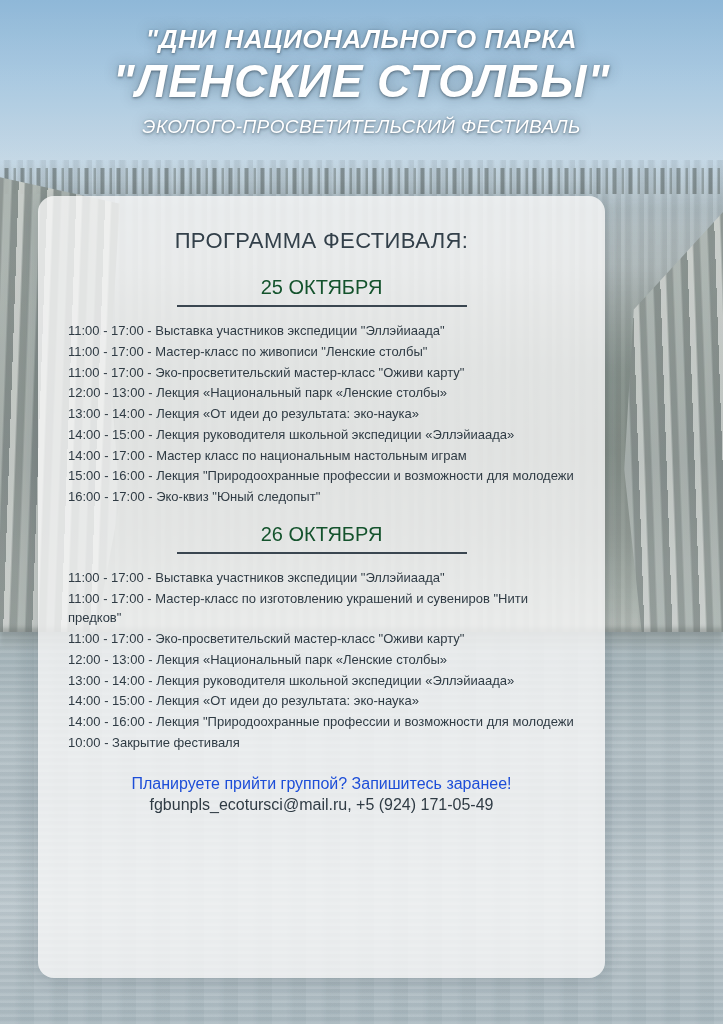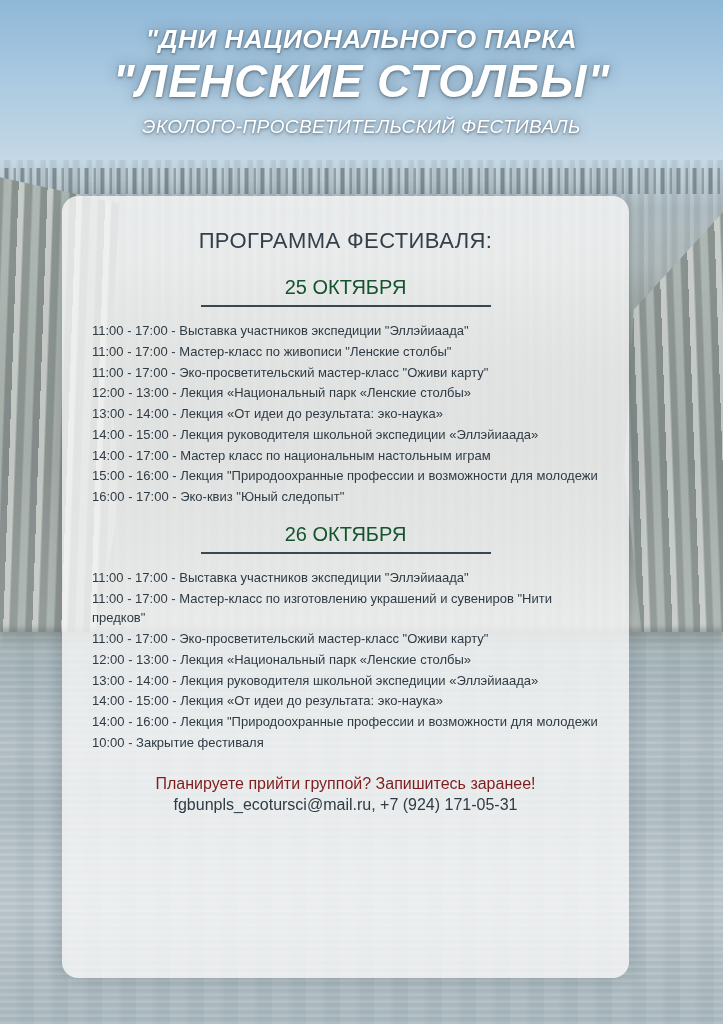--- a/index.html
+++ b/index.html
@@ -207,21 +207,20 @@
     position: absolute;
     left: 38px; top: 196px;
     width: 567px; height: 782px;
     background: rgba(247,248,248,0.80);
     border-radius: 16px;
     box-shadow: 0 2px 18px rgba(40,55,65,0.18);
     z-index: 6;
     padding: 26px 30px 12px 30px;
     color: #2f3b44;
     overflow: hidden;
-    margin-left: 24px;
   }
   .card-title {
     text-align: center;
     font-size: 22px;
     letter-spacing: .4px;
     margin: 6px 0 22px 0;
     color: #33404a;
   }
   .day {
     text-align: center;
@@ -247,21 +246,21 @@
     margin: 0 0 1px 0;
     text-indent: 0;
   }
   .day-block + .day-block { margin-top: 16px; }
   .footer {
     margin-top: 18px;
     text-align: center;
   }
   .footer-line {
     font-size: 16px;
-    color: #7f1d1d;
+    color: #1d4ed8;
     line-height: 1.6;
   }
   .footer-contact {
     font-size: 16px;
     color: #2f3b44;
   }
 </style>
 </head>
 <body>
 
@@ -312,17 +311,17 @@
         <li>12:00 - 13:00 - Лекция «Национальный парк «Ленские столбы»</li>
         <li>13:00 - 14:00 - Лекция руководителя школьной экспедиции «Эллэйиаада»</li>
         <li>14:00 - 15:00 - Лекция «От идеи до результата: эко-наука»</li>
         <li>14:00 - 16:00 - Лекция "Природоохранные профессии и возможности для молодежи</li>
         <li>10:00 - Закрытие фестиваля</li>
       </ul>
     </div>
 
     <div class="footer">
       <div class="footer-line">Планируете прийти группой? Запишитесь заранее!</div>
-      <div class="footer-contact">fgbunpls_ecotursci@mail.ru, +7 (924) 171-05-31</div>
+      <div class="footer-contact">fgbunpls_ecotursci@mail.ru, +5 (924) 171-05-49</div>
     </div>
   </div>
 
 </div>
 
 </body></html>

